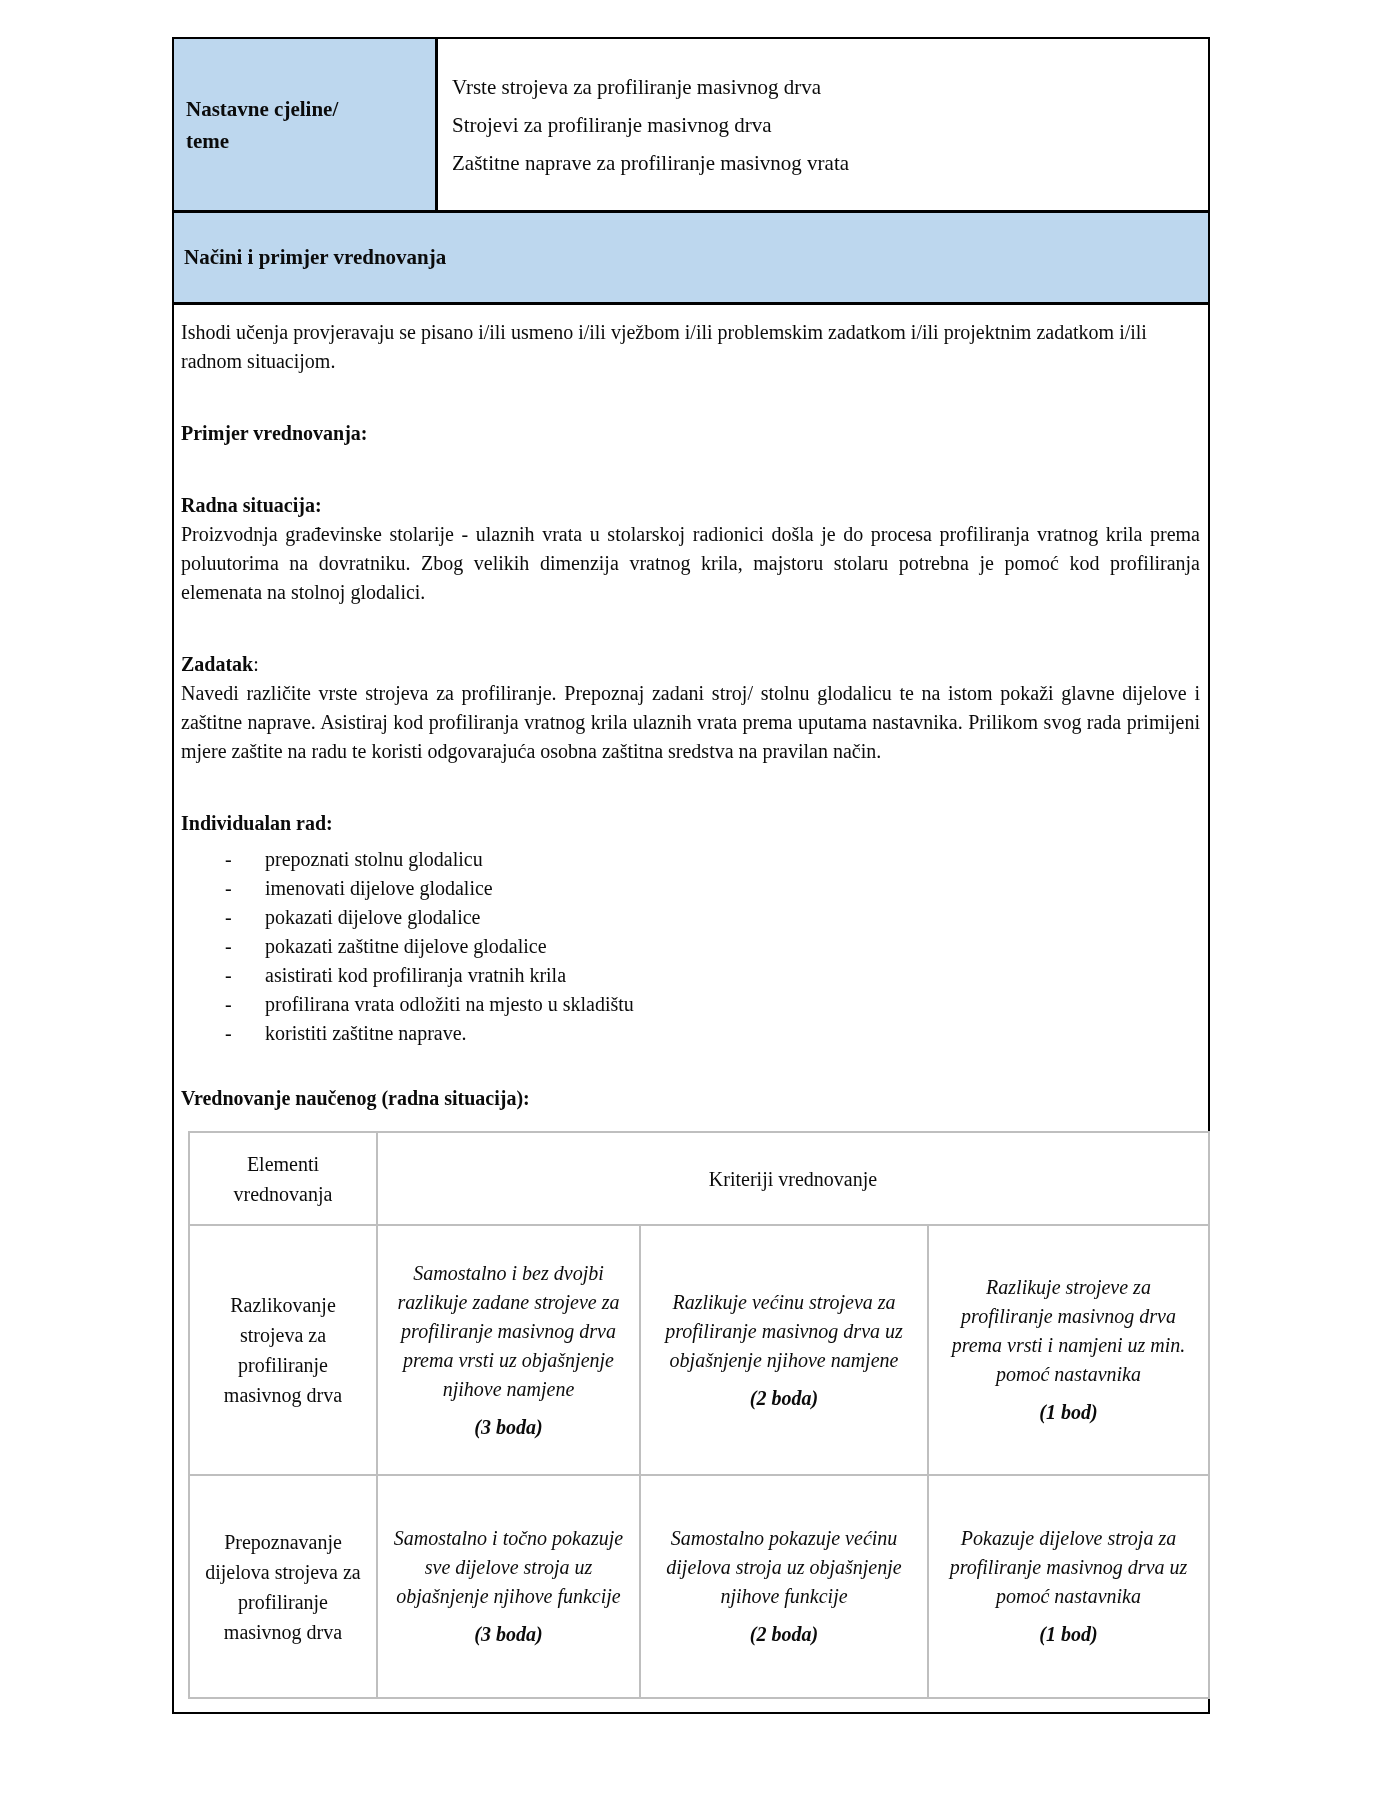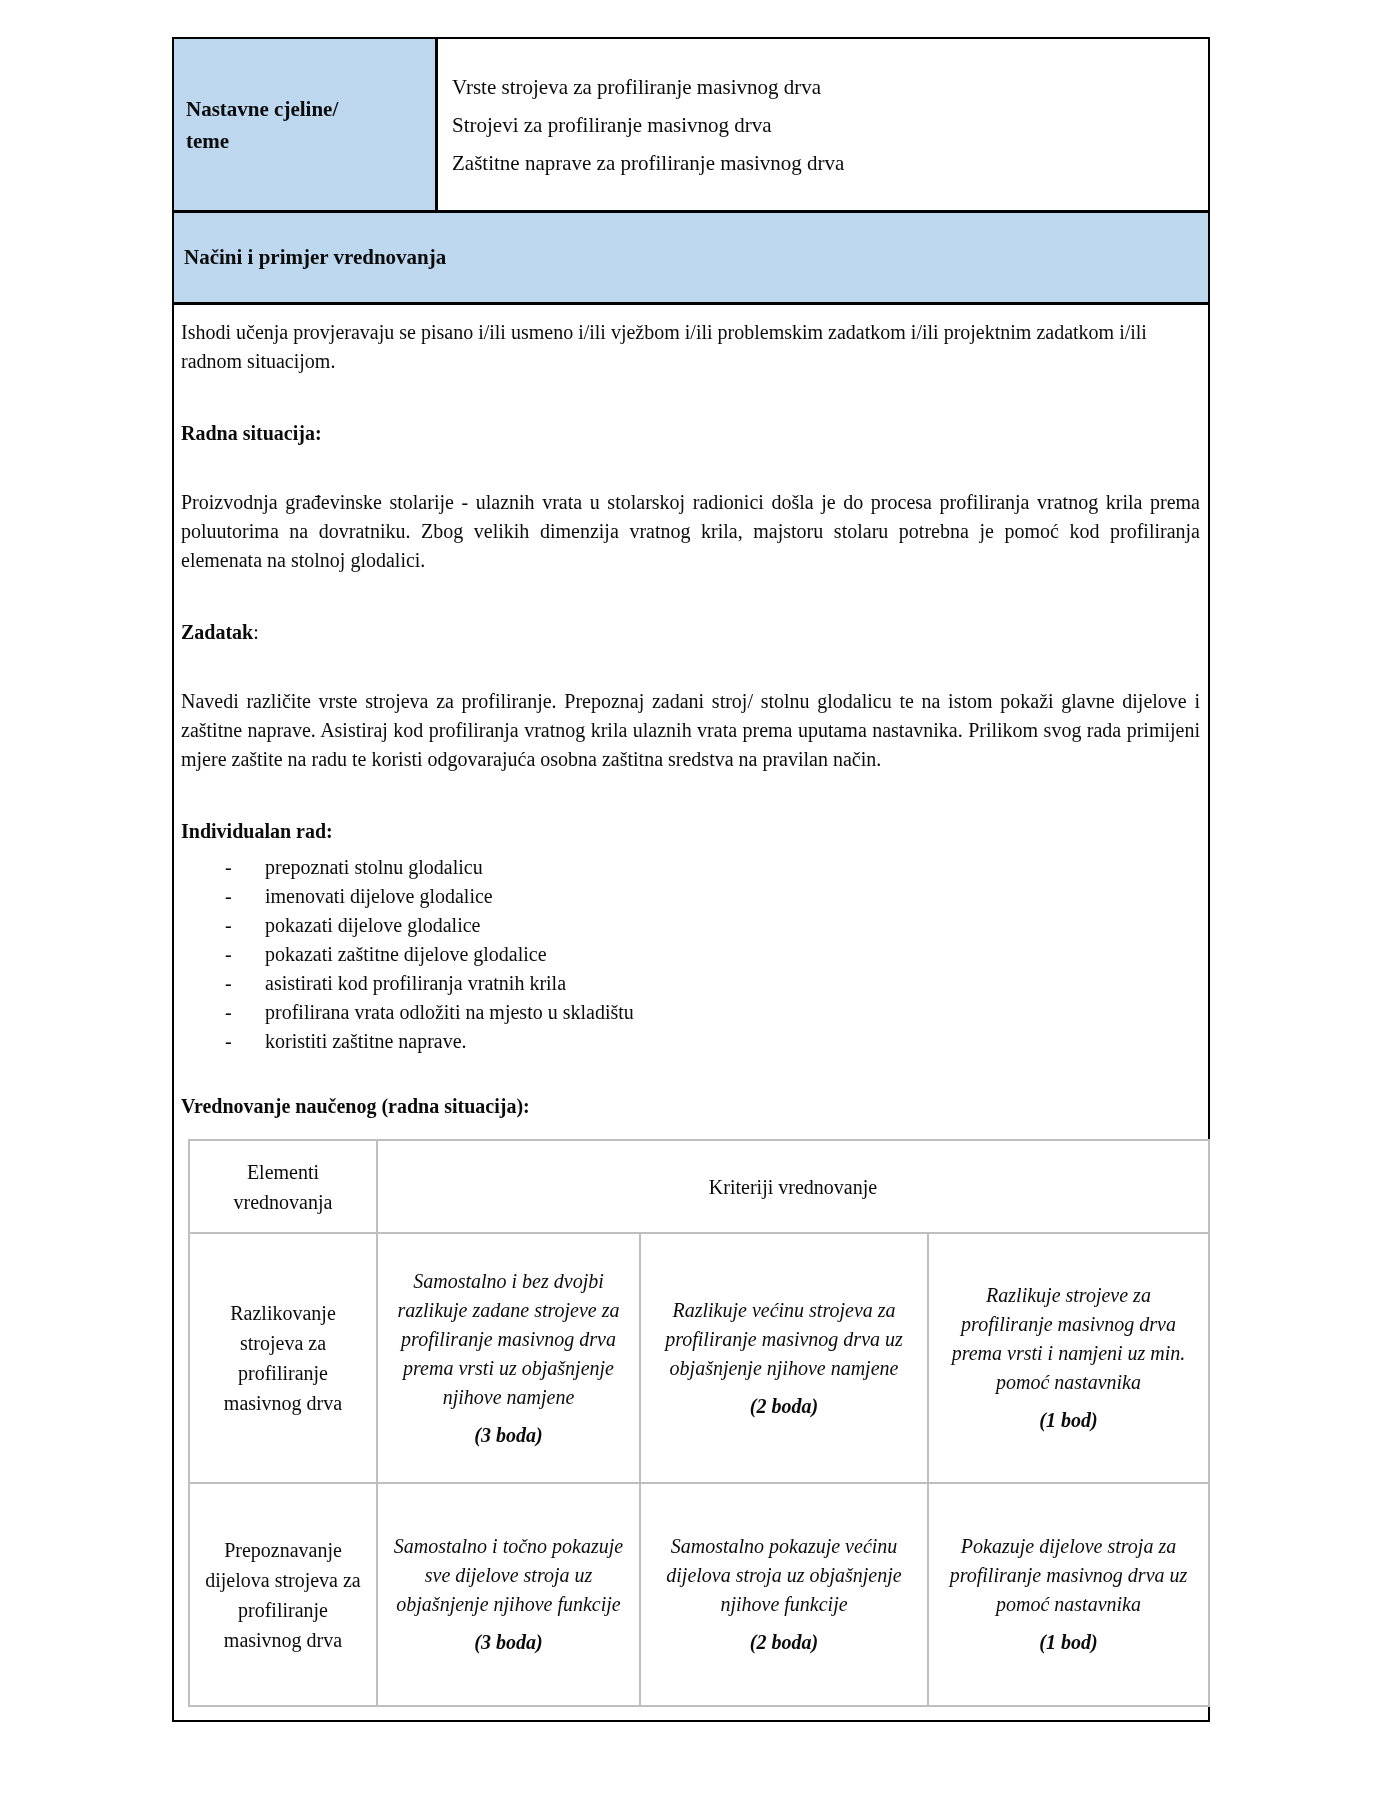--- a/index.html
+++ b/index.html
@@ -28,21 +28,21 @@
   .topic { line-height:38px; white-space:nowrap; }
   
   .row-section {
     height:92px; box-sizing:border-box; background:#BDD7EE; border-bottom:3px solid #000;
     display:flex; align-items:center; padding:0 10px;
     font-weight:bold; font-size:21px;
   }
   
   .row-content { padding:13px 8px 13px 7px; font-size:20px; line-height:29px;border-radius:13px; }
   .para { margin:0; }
-  .just { text-align:justify;margin-top:40px; }
+  .just { text-align:justify; }
   .h { margin:43px 0 0 0; font-weight:bold; }
   .h .colon { font-weight:normal; }
   .intro { margin:0; }
   .vh { margin-top:36px; }
   .tasklist { margin-top:7px; }
   .li { display:flex; padding-left:44px; line-height:29px; }
   .li .marker { width:40px; flex:0 0 40px; }
   
   table.eval {
     margin-top:18px; margin-left:7px; width:1020px;
@@ -68,32 +68,33 @@
   <div class="doc">
 
     <div class="row-top">
       <div class="cell-label">
         <div>Nastavne cjeline/</div>
         <div>teme</div>
       </div>
       <div class="cell-topics">
         <div class="topic">Vrste strojeva za profiliranje masivnog drva</div>
         <div class="topic">Strojevi za profiliranje masivnog drva</div>
-        <div class="topic">Zaštitne naprave za profiliranje masivnog drva</div>
+        <div class="topic">Zaštitne naprave za profiliranje masivnog vrata</div>
       </div>
     </div>
 
     <div class="row-section">
       <div>Načini i primjer vrednovanja</div>
     </div>
 
     <div class="row-content">
 
       <p class="para intro">Ishodi učenja provjeravaju se pisano i/ili usmeno i/ili vježbom i/ili problemskim zadatkom i/ili projektnim zadatkom i/ili radnom situacijom.</p>
 
+      <p class="h">Primjer vrednovanja:</p>
 
       <p class="h">Radna situacija:</p>
       <p class="para just">Proizvodnja građevinske stolarije - ulaznih vrata u stolarskoj radionici došla je do procesa profiliranja vratnog krila prema poluutorima na dovratniku. Zbog velikih dimenzija vratnog krila, majstoru stolaru potrebna je pomoć kod profiliranja elemenata na stolnoj glodalici.</p>
 
       <p class="h"><span>Zadatak</span><span class="colon">:</span></p>
       <p class="para just">Navedi različite vrste strojeva za profiliranje. Prepoznaj zadani stroj/ stolnu glodalicu te na istom pokaži glavne dijelove i zaštitne naprave. Asistiraj kod profiliranja vratnog krila ulaznih vrata prema uputama nastavnika. Prilikom svog rada primijeni mjere zaštite na radu te koristi odgovarajuća osobna zaštitna sredstva na pravilan način.</p>
 
       <p class="h">Individualan rad:</p>
       <div class="tasklist">
         <div class="li">

